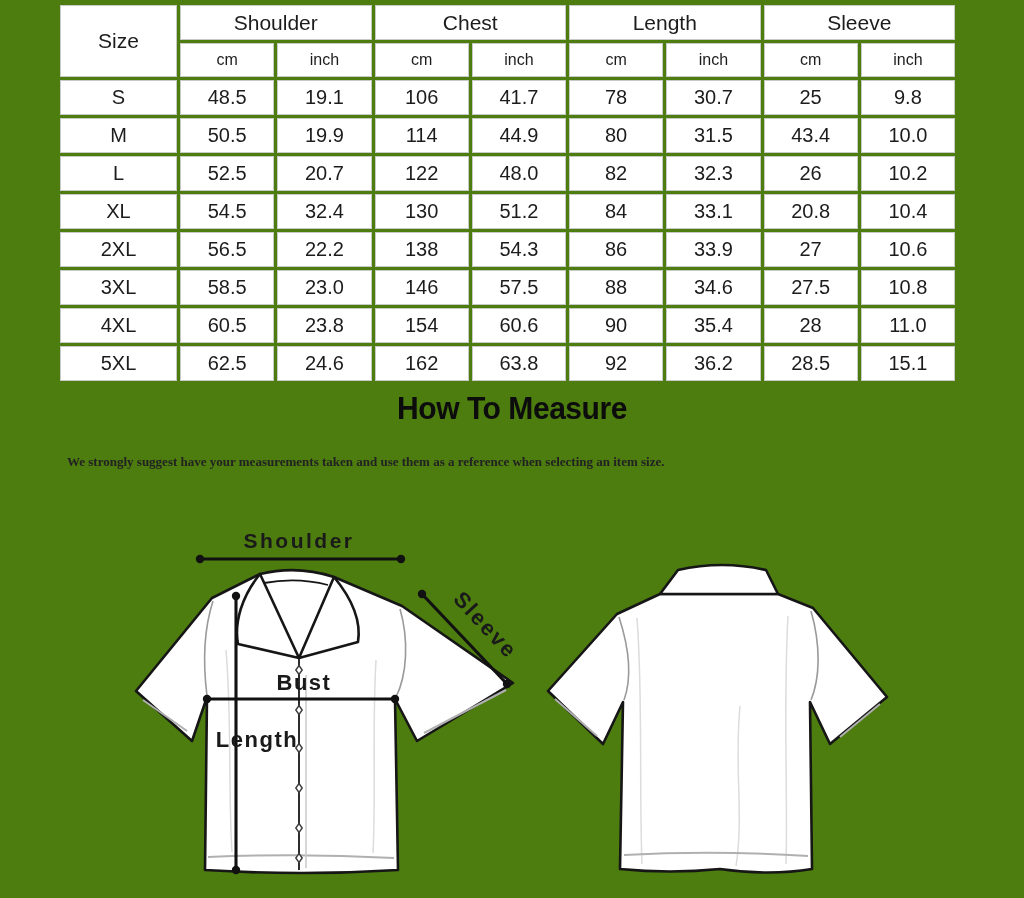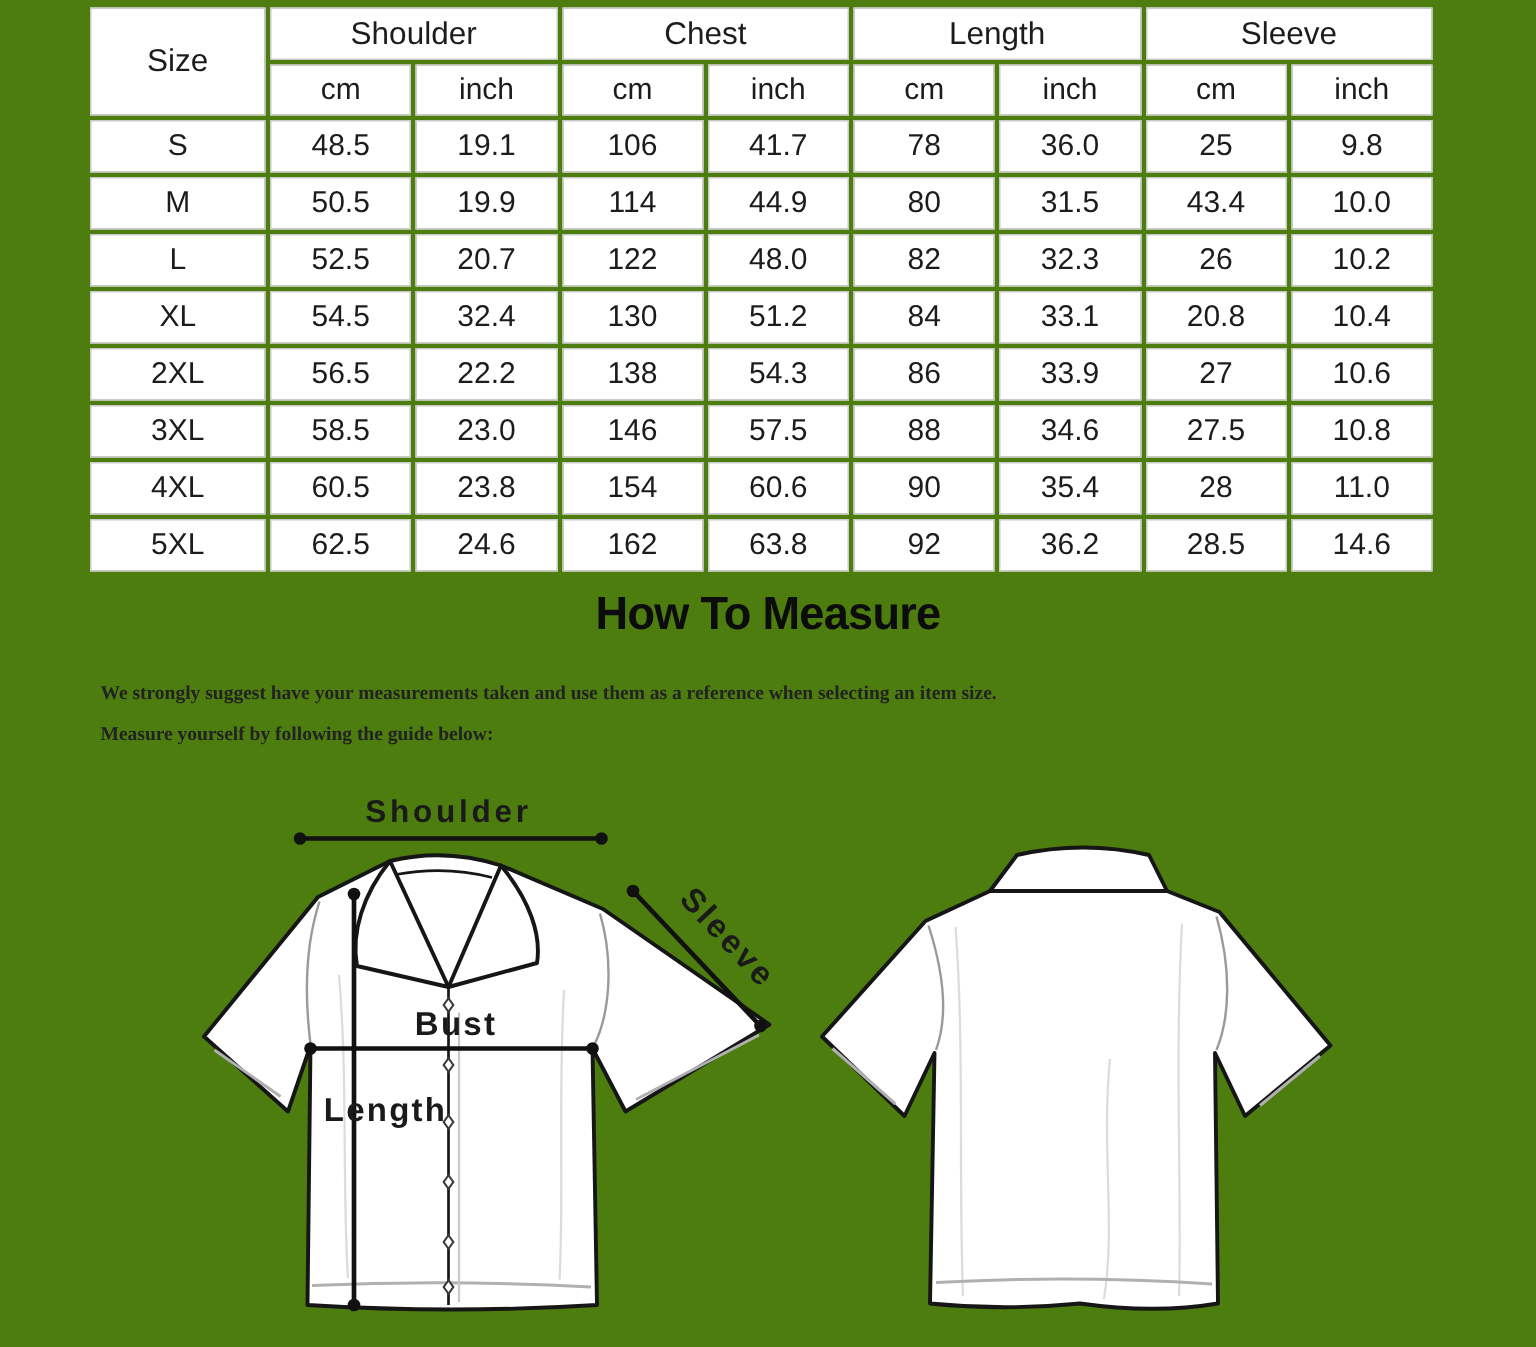--- a/index.html
+++ b/index.html
@@ -7,21 +7,21 @@
         font-family:"Liberation Sans","DejaVu Sans",sans-serif;}
 
   
   table.size-table{position:absolute;left:57px;top:2px;width:901px;
     border-collapse:separate;border-spacing:3px;table-layout:fixed;
     color:#1c1c1c;}
   table.size-table th,table.size-table td{
     border:1px solid #c9c9c9;background:#fff;text-align:center;vertical-align:middle;
     font-weight:400;padding:0;overflow:hidden;}
   table.size-table thead tr.group-row th{height:33px;font-size:21px;}
-  table.size-table thead tr.unit-row th{height:32px;font-size:20px;}
+  table.size-table thead tr.unit-row th{height:32px;font-size:16px;}
   table.size-table th.size-head{font-size:21px;}
   table.size-table tbody td{height:33px;font-size:20px;}
 
   
   .how-title{position:absolute;left:0;top:391px;width:1024px;text-align:center;
     font-size:31px;font-weight:700;color:#0c0c0c;letter-spacing:-0.5px;
     transform:scaleX(0.97);}
   .instructions{position:absolute;left:67px;top:448px;width:900px;
     font-family:"Liberation Serif","DejaVu Serif",serif;font-weight:700;
     font-size:13px;line-height:27px;color:#222;}
@@ -78,21 +78,21 @@
       </tr>
     </thead>
     <tbody>
         <tr>
           <td>S</td>
           <td>48.5</td>
           <td>19.1</td>
           <td>106</td>
           <td>41.7</td>
           <td>78</td>
-          <td>36.0</td>
+          <td>30.7</td>
           <td>25</td>
           <td>9.8</td>
         </tr>
         <tr>
           <td>M</td>
           <td>50.5</td>
           <td>19.9</td>
           <td>114</td>
           <td>44.9</td>
           <td>80</td>
@@ -157,30 +157,29 @@
         </tr>
         <tr>
           <td>5XL</td>
           <td>62.5</td>
           <td>24.6</td>
           <td>162</td>
           <td>63.8</td>
           <td>92</td>
           <td>36.2</td>
           <td>28.5</td>
-          <td>14.6</td>
+          <td>15.1</td>
         </tr>
       </tbody>
   </table>
 
   <div class="how-title">How To Measure</div>
 
   <div class="instructions">
     <div>We strongly suggest have your measurements taken and use them as a reference when selecting an item size.</div>
-    <div>Measure yourself by following the guide below:</div>
   </div>
 
   <svg class="diagram-svg front-svg" width="402" height="378" viewBox="0 0 402 378">
 
     <line class="measure" x1="74" y1="39" x2="275" y2="39"></line>
     <circle class="dot" cx="74" cy="39" r="4.2"></circle>
     <circle class="dot" cx="275" cy="39" r="4.2"></circle>
     <text class="mlabel" x="173" y="28" font-size="21" letter-spacing="2.5">Shoulder</text>
 
     <path class="outline" d="M 134,54 Q 171,45 208,57 L 276,86 L 387,163 L 291,221 L 269,179 L 272,350 Q 176,356 79,350 L 81,177 L 66,221 L 10,171 L 86,78 Z"></path>

